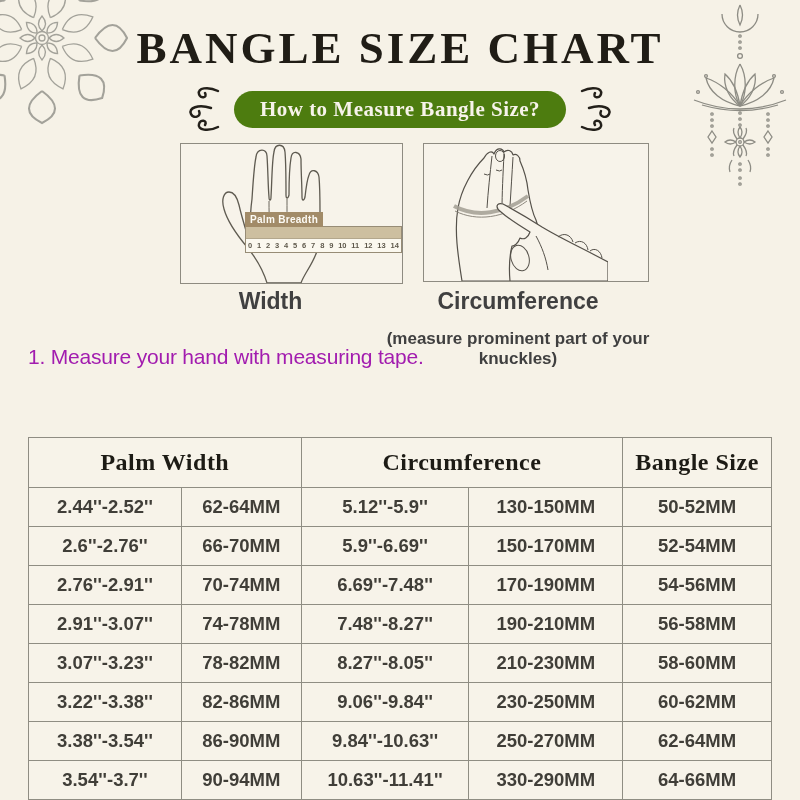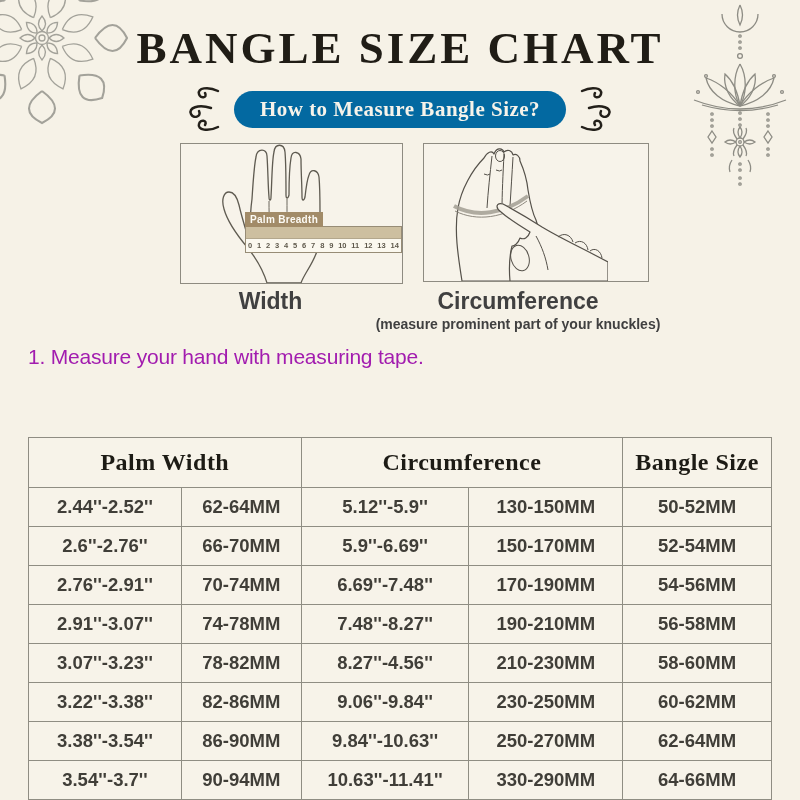--- a/index.html
+++ b/index.html
@@ -9,21 +9,21 @@
   
   .mandala{position:absolute;left:0;top:0;}
   .pendant{position:absolute;left:682px;top:0;}
 
   
   .title{position:absolute;top:22px;left:0;width:800px;text-align:center;
     font-family:"Liberation Serif",serif;font-size:45px;font-weight:700;
     letter-spacing:3px;color:#201d16;}
   .banner-row{position:absolute;top:84px;left:0;width:800px;display:flex;
     justify-content:center;align-items:center;gap:12px;}
-  .banner-pill{background:#0369a1;color:#f7f3ea;border-radius:20px;
+  .banner-pill{background:#4d7c0f;color:#f7f3ea;border-radius:20px;
     padding:6px 26px;font-family:"Liberation Serif",serif;font-weight:700;
     font-size:21px;letter-spacing:.5px;}
   .flourish{display:block;}
 
   
   .illu-box{position:absolute;top:143px;border:1px solid #8e8b81;background:#f7f3ea;padding-left:40px;}
   .box-width{left:180px;width:181px;height:139px;}
   .box-circ{left:423px;width:184px;height:137px;}
   .illu-box svg{position:absolute;left:0;top:0;}
 
@@ -37,21 +37,21 @@
     background-size:100% 100%,0 0,100% 55%;background-repeat:no-repeat;}
   .ruler-numbers{display:flex;justify-content:space-between;align-items:center;
     height:13px;padding:0 2px;font-size:7.5px;font-weight:700;color:#5f594c;
     border-top:1px solid #b3a78d;}
 
   
   .cap{position:absolute;text-align:center;color:#404040;font-weight:700;}
   .cap-width{left:180px;top:288px;width:181px;font-size:23px;}
   .cap-circ{left:368px;top:288px;width:300px;}
   .cap-circ .big{font-size:23px;font-weight:700;}
-  .cap-circ .note{font-size:14px;font-weight:700;margin-top:1px;}
+  .cap-circ .note{font-size:17px;font-weight:700;margin-top:14px;}
 
   
   .instructions{position:absolute;left:28px;top:343px;width:740px;
     font-size:21px;color:#a21caf;letter-spacing:-.2px;line-height:1.3;}
   .instructions .item{padding-left:27px;text-indent:-27px;margin-bottom:7px;}
 
   
   .size-table{position:absolute;left:28px;top:437px;width:744px;border-collapse:collapse;}
   .size-table th,.size-table td{border:1px solid #8f8d83;text-align:center;}
   .size-table thead th{height:47px;font-family:"Liberation Serif",serif;font-size:24px;
@@ -329,21 +329,21 @@
         <tr>
           <td>2.91''-3.07''</td>
           <td>74-78MM</td>
           <td>7.48''-8.27''</td>
           <td>190-210MM</td>
           <td>56-58MM</td>
         </tr>
         <tr>
           <td>3.07''-3.23''</td>
           <td>78-82MM</td>
-          <td>8.27''-4.56''</td>
+          <td>8.27''-8.05''</td>
           <td>210-230MM</td>
           <td>58-60MM</td>
         </tr>
         <tr>
           <td>3.22''-3.38''</td>
           <td>82-86MM</td>
           <td>9.06''-9.84''</td>
           <td>230-250MM</td>
           <td>60-62MM</td>
         </tr>

